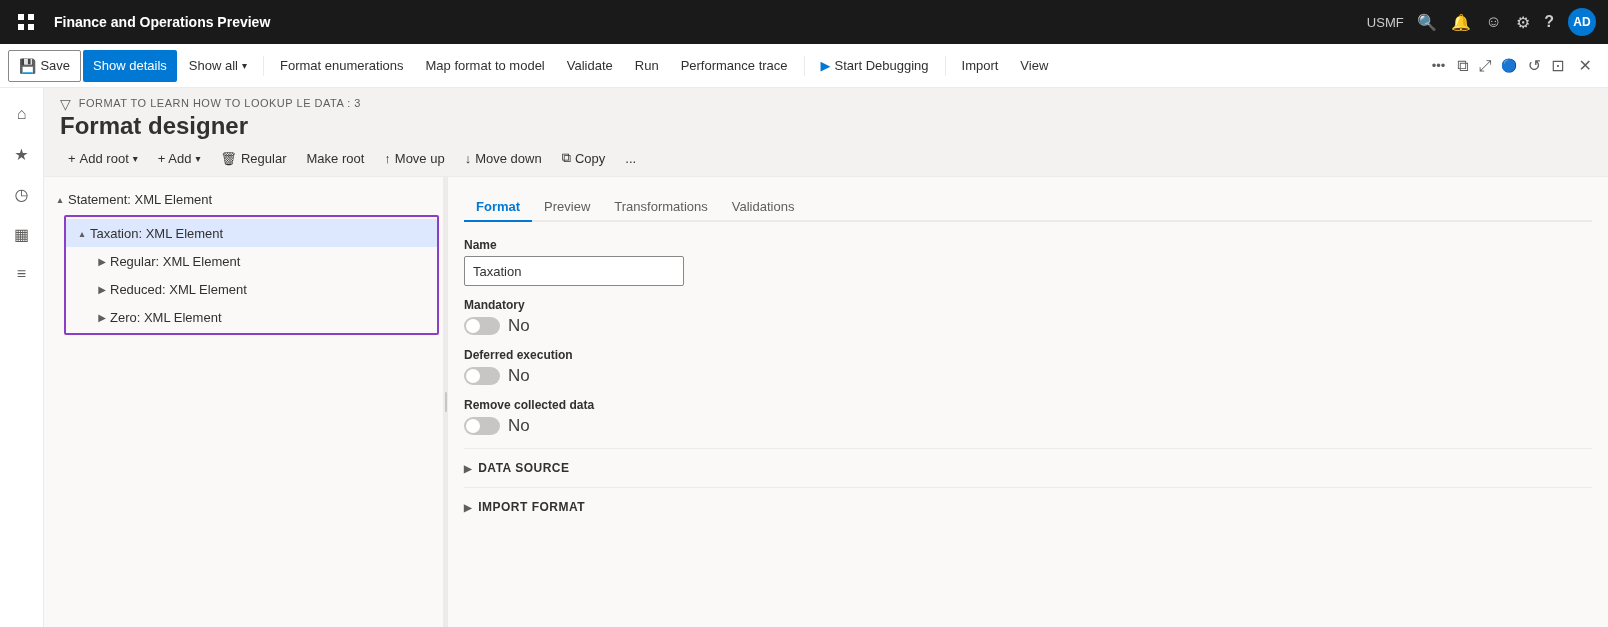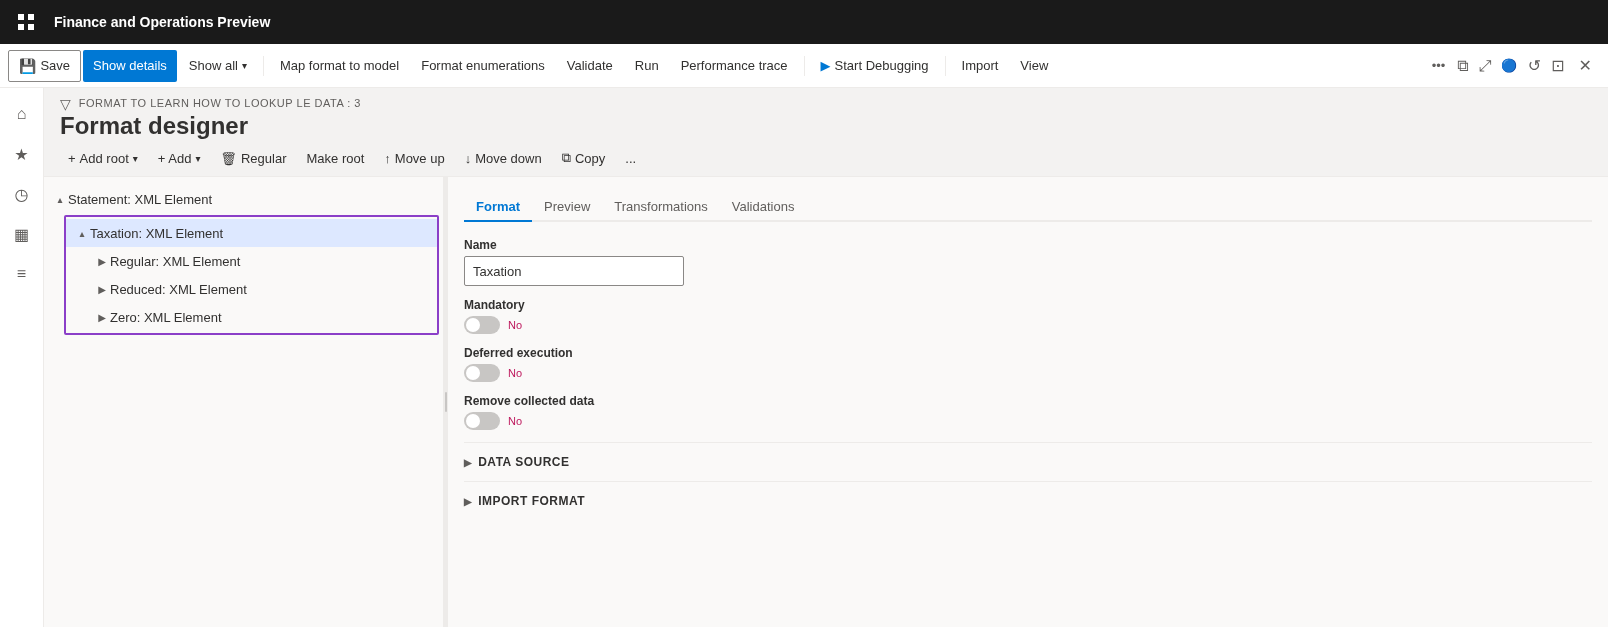--- a/index.html
+++ b/index.html
@@ -117,60 +117,69 @@
 
     
     .field-group { margin-bottom: 12px; }
     .field-label { font-size: 12px; color: #323130; font-weight: 600; margin-bottom: 4px; }
     .field-input { width: 220px; height: 30px; border: 1px solid #8a8886; border-radius: 2px; padding: 0 8px; font-size: 13px; color: #323130; background: white; }
 
     
     .toggle-row { display: flex; align-items: center; gap: 8px; margin-bottom: 12px; }
     .toggle { width: 36px; height: 18px; background: #c8c6c4; border-radius: 9px; position: relative; cursor: pointer; }
     .toggle::after { content: ''; position: absolute; left: 2px; top: 2px; width: 14px; height: 14px; border-radius: 50%; background: white; }
-    .toggle-off-label { font-size: 11px; color: #be185d; }
+    .toggle-off-label { font-size: 17px; color: #404040; }
 
     
     .collapsible-section { border-top: 1px solid #edebe9; padding: 8px 0; }
     .collapsible-header { display: flex; align-items: center; gap: 6px; cursor: pointer; font-size: 12px; font-weight: 700; color: #323130; text-transform: uppercase; letter-spacing: 0.5px; padding: 4px 0; }
     .collapse-icon { font-size: 10px; color: #605e5c; }
   </style>
 </head>
 <body>
 
 <div class="title-bar">
   <div style="display:flex;align-items:center;justify-content:center;width:28px;height:28px;cursor:pointer;">
     <svg width="16" height="16" viewBox="0 0 16 16" fill="white">
       <rect x="0" y="0" width="6" height="6"></rect>
         <rect x="10" y="0" width="6" height="6"></rect>
       <rect x="0" y="10" width="6" height="6"></rect>
         <rect x="10" y="10" width="6" height="6"></rect>
     </svg>
   </div>
   <span style="flex:1;font-size:14px;color:white;font-weight:600;">Finance and Operations Preview</span>
+  <div style="display:flex;align-items:center;gap:14px;">
+    <span style="font-size:13px;color:#ccc;">USMF</span>
+    <span style="color:#ccc;font-size:16px;cursor:pointer;">🔍</span>
+    <span style="color:#ccc;font-size:16px;cursor:pointer;">🔔</span>
+    <span style="color:#ccc;font-size:16px;cursor:pointer;">☺</span>
+    <span style="color:#ccc;font-size:16px;cursor:pointer;">⚙</span>
+    <span style="color:#ccc;font-size:16px;cursor:pointer;font-weight:bold;">?</span>
+    <div style="width:28px;height:28px;border-radius:50%;background:#0078d4;color:white;display:flex;align-items:center;justify-content:center;font-size:12px;font-weight:600;cursor:pointer;">AD</div>
+  </div>
 </div>
 
 <div class="command-bar">
   <button class="cmd-btn cmd-btn-save">
     <span style="font-size:14px;">💾</span>
     <span>Save</span>
   </button>
   <button class="cmd-btn primary">
     <span>Show details</span>
   </button>
   <button class="cmd-btn">
     <span>Show all</span>
     <span style="font-size:10px;">▾</span>
   </button>
   <div class="cmd-sep"></div>
   <button class="cmd-btn">
+    <span>Format enumerations</span>
+  </button>
+  <button class="cmd-btn">
     <span>Map format to model</span>
-  </button>
-  <button class="cmd-btn">
-    <span>Format enumerations</span>
   </button>
   <button class="cmd-btn">
     <span>Validate</span>
   </button>
   <button class="cmd-btn">
     <span>Run</span>
   </button>
   <button class="cmd-btn">
     <span>Performance trace</span>
   </button>

